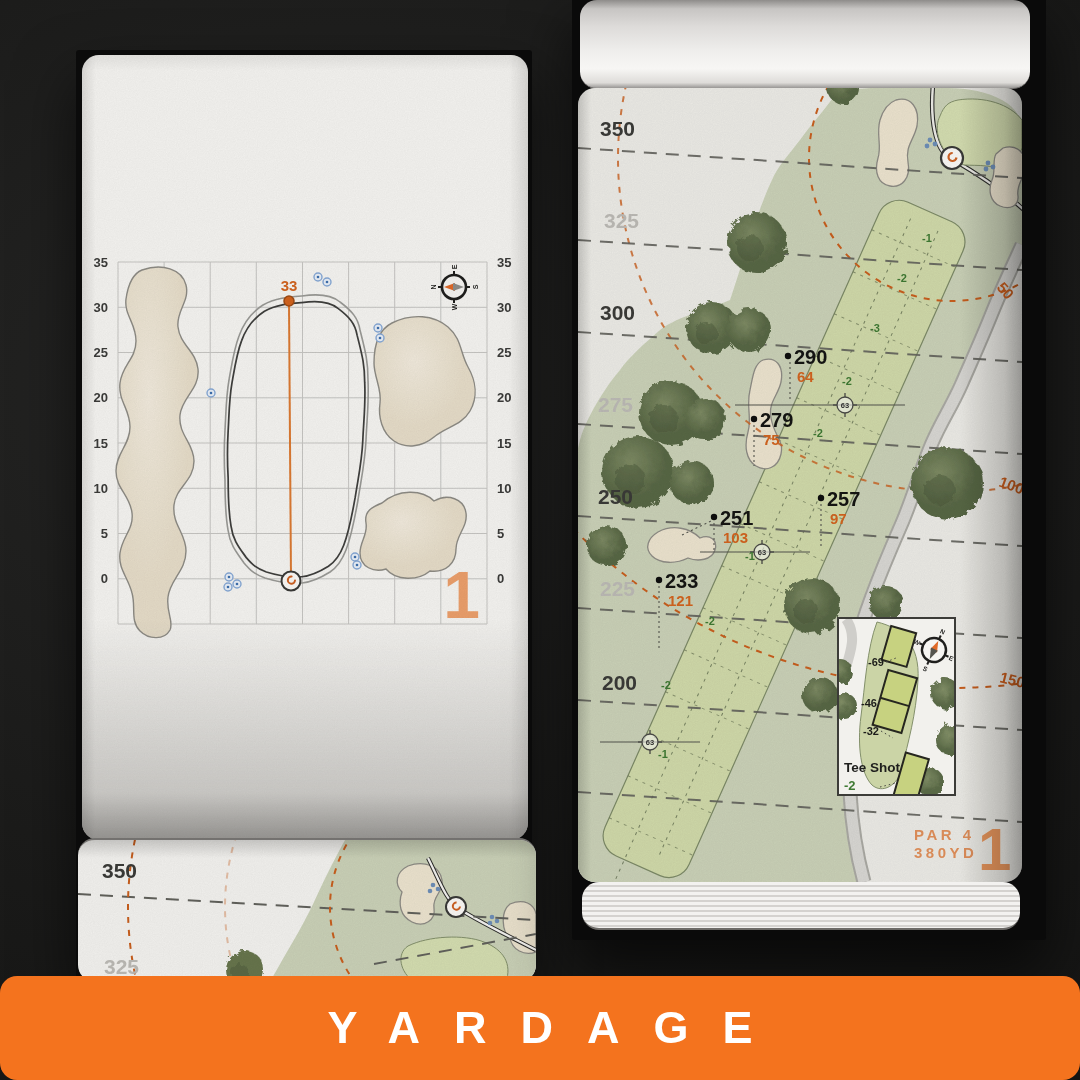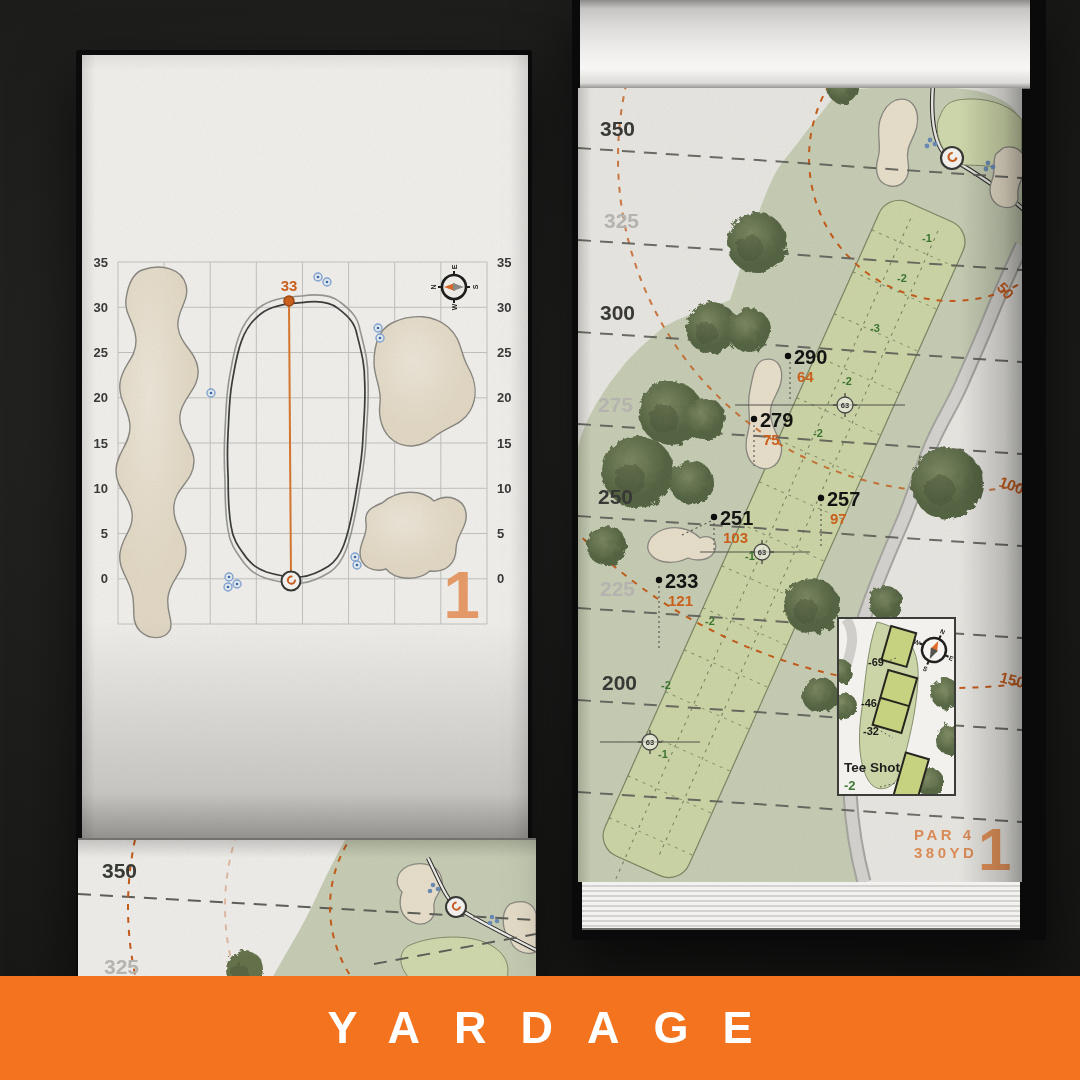--- a/index.html
+++ b/index.html
@@ -1,19 +1,19 @@
 <!DOCTYPE html>
 <html><head>
 <meta charset="utf-8">
 <style>
   html,body{margin:0;padding:0;background:#111;}
   #canvas{position:relative;width:1080px;height:1080px;overflow:hidden;
     background:radial-gradient(1300px 900px at 32% 36%, #262625 0%, #1b1b1a 55%, #131312 100%);
     font-family:"Liberation Sans", sans-serif;}
-  .abs{position:absolute;}
+  .abs{position:absolute;border-radius:17px;}
   
   .book-left-backing{left:76px;top:50px;width:456px;height:928px;background:#0b0b0b;border-radius:3px;
     box-shadow:0 30px 60px rgba(0,0,0,.6);}
   .left-page{left:82px;top:55px;width:446px;height:785px;background:#f6f5f2;overflow:hidden;}
   .left-page-shade{left:82px;top:55px;width:446px;height:785px;pointer-events:none;
     background:linear-gradient(90deg, rgba(0,0,0,.10) 0%, rgba(0,0,0,0) 3%, rgba(0,0,0,0) 96%, rgba(0,0,0,.08) 100%),
                linear-gradient(180deg, rgba(0,0,0,.06) 0%, rgba(0,0,0,0) 2%, rgba(0,0,0,0) 72%, rgba(150,148,144,.45) 94%, rgba(96,94,91,.65) 100%);}
   .bottom-page{left:78px;top:838px;width:458px;height:142px;background:#f4f3f0;overflow:hidden;border-top:2px solid #8b8986;}
   .bottom-page-shade{left:78px;top:838px;width:458px;height:142px;pointer-events:none;
     background:linear-gradient(180deg, rgba(0,0,0,.18) 0%, rgba(0,0,0,0) 14%);}

